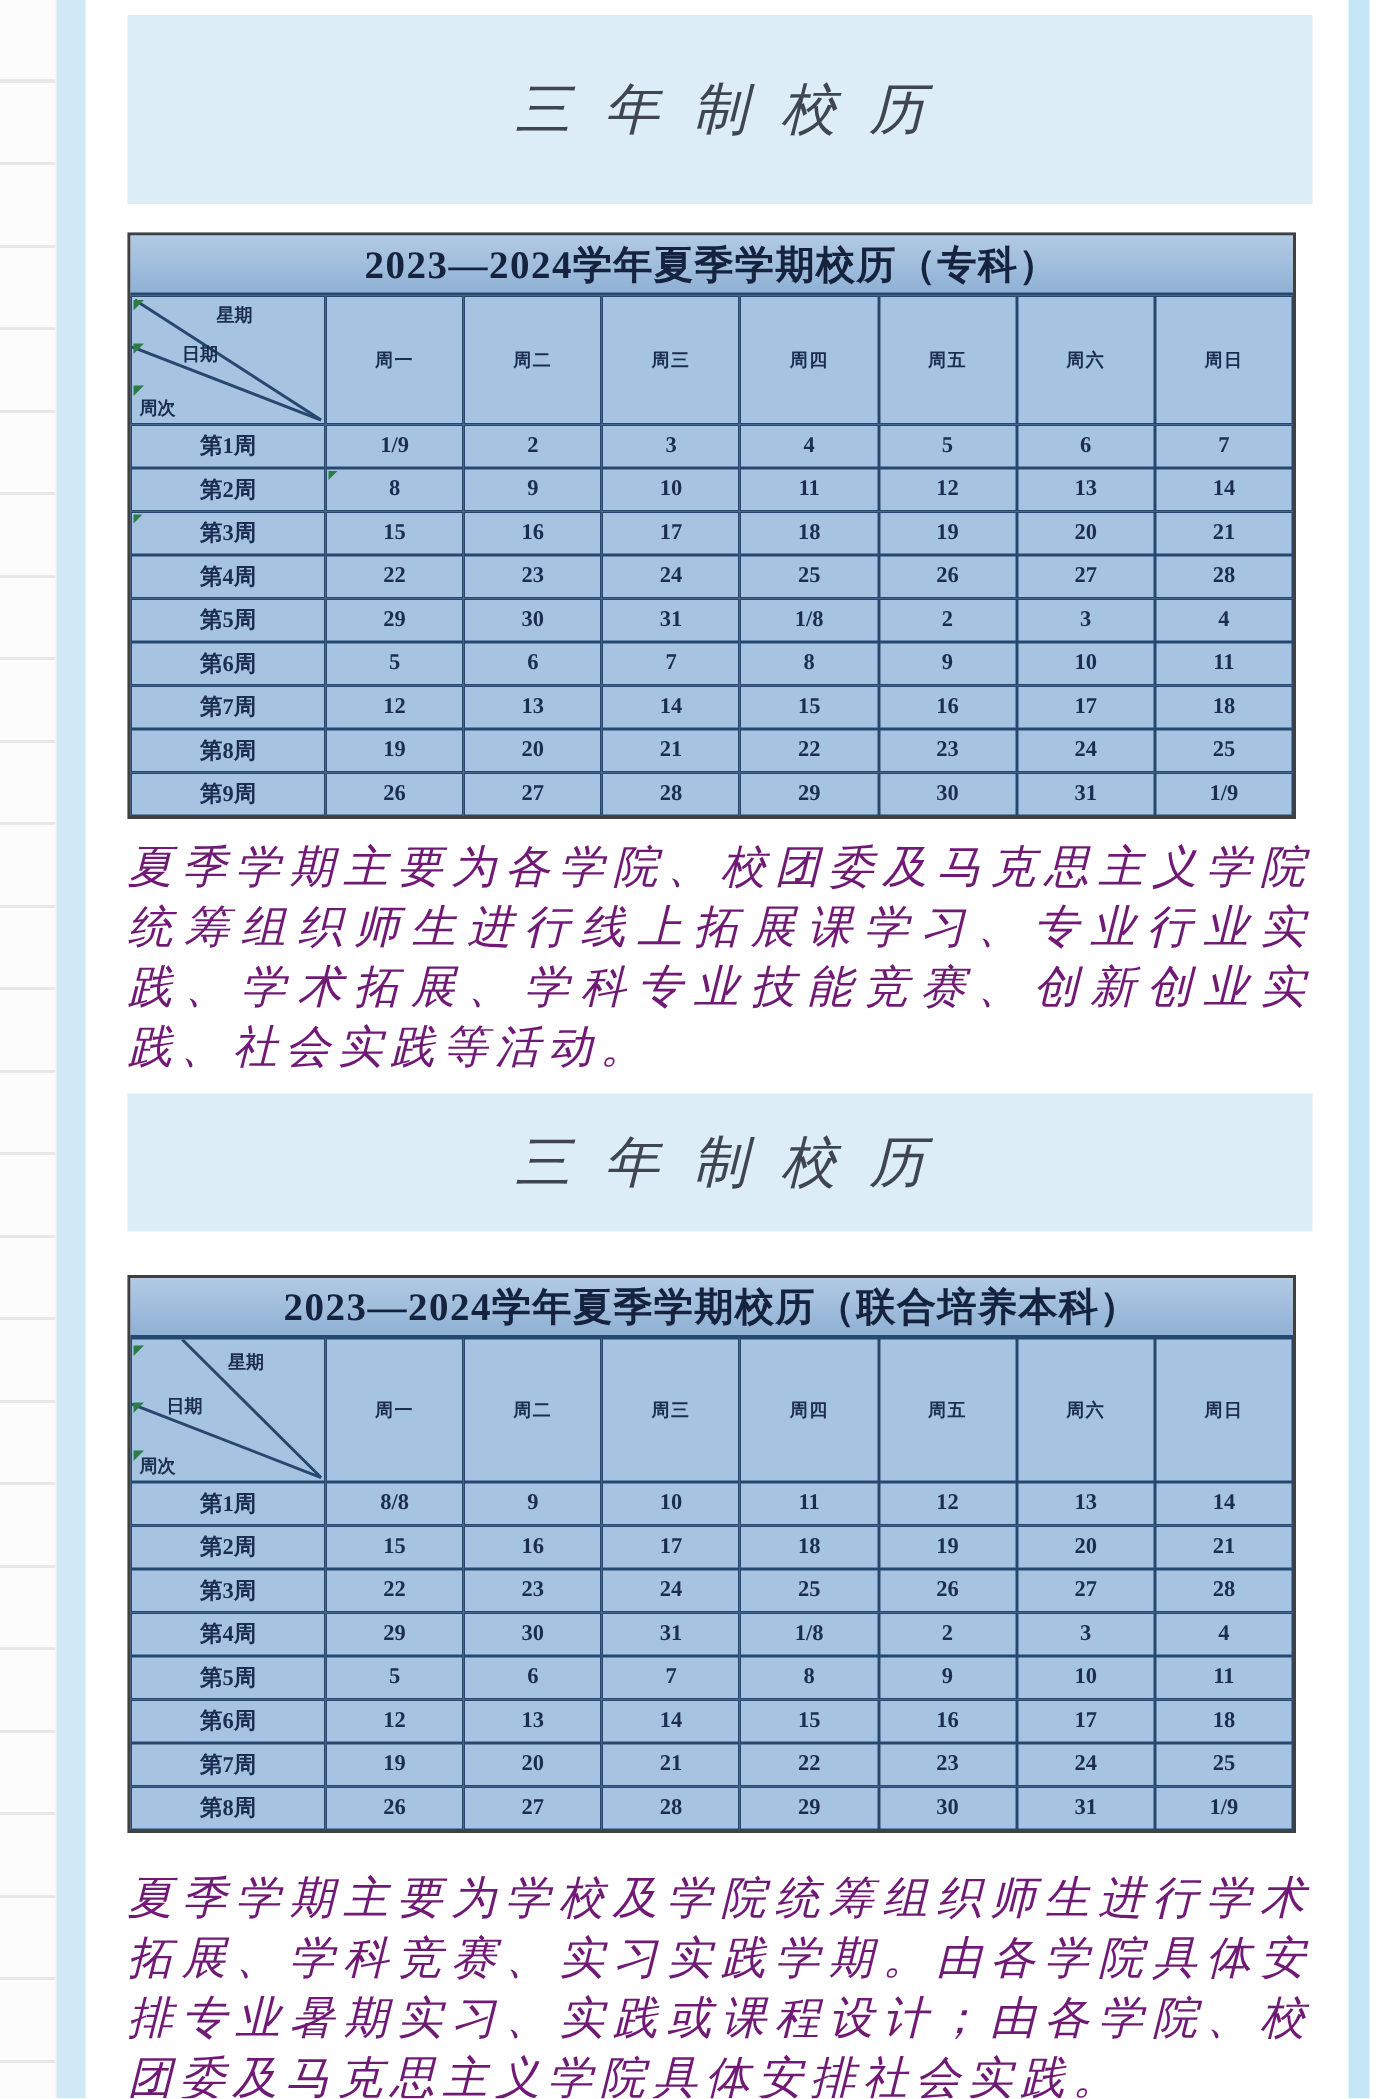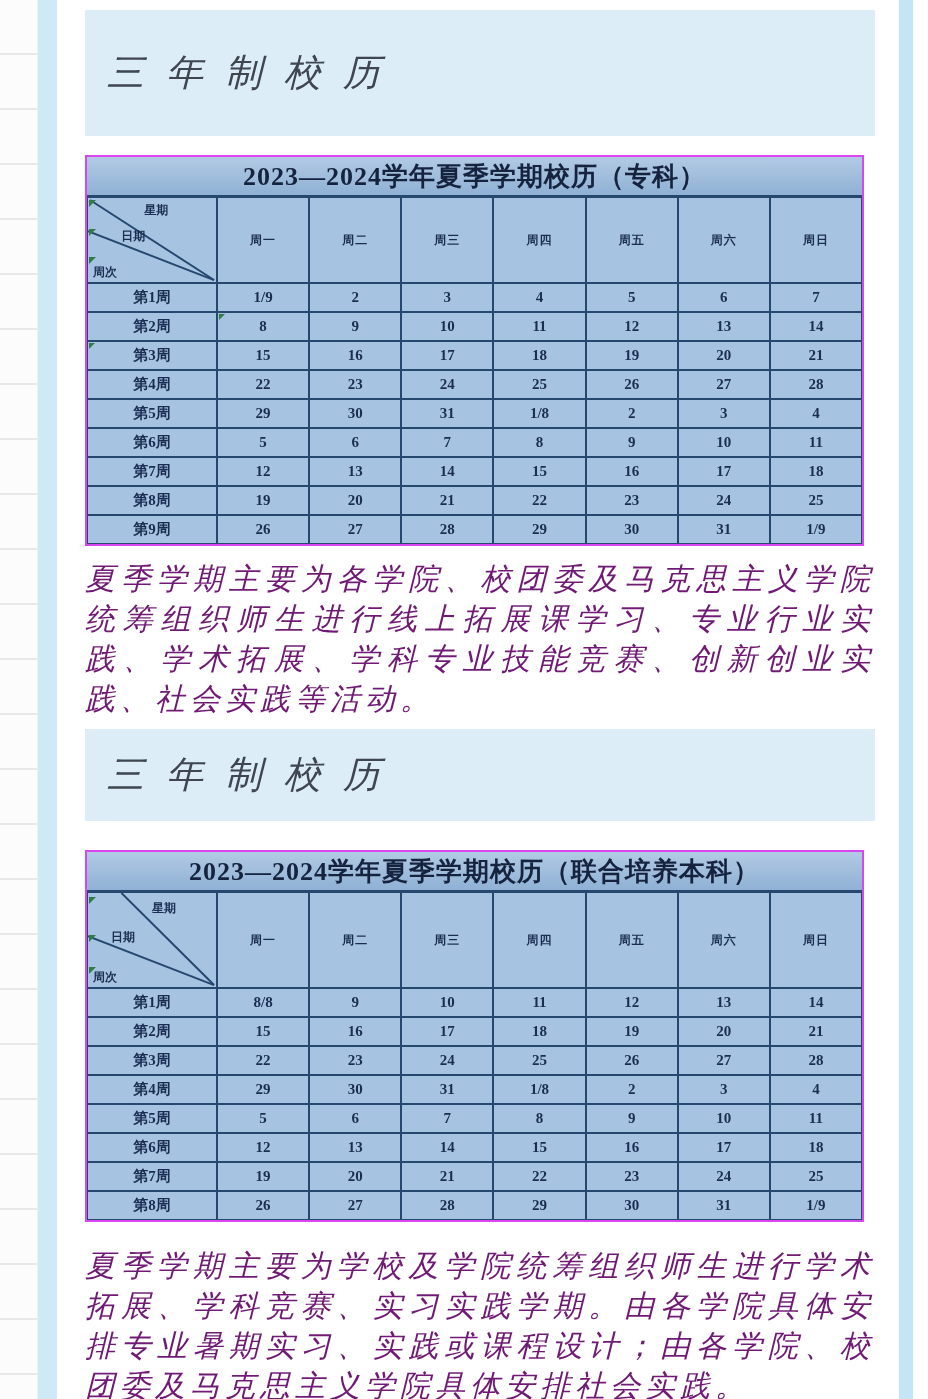--- a/index.html
+++ b/index.html
@@ -16,33 +16,33 @@
     border-right:1px solid #efefef;
   }
   .strip { position:absolute; top:0; height:100%; }
   .strip.left  { left:38px;  width:19px; background:#cfe9f7; }
   .strip.right { left:899px; width:14px; background:#c3e5f6; }
 
   .content { position:absolute; left:85px; top:0; width:790px; }
 
   
   .band {
-    width:790px; background:#dcedf8; display:flex; align-items:center; justify-content:flex-start;
+    width:790px; background:#dcedf8; display:flex; align-items:center; justify-content:center;
   }
   .band1 { margin-top:10px; height:126px; }
   .band2 { margin-top:10px; height:92px;  }
   .hand-title {
     font-family:"DejaVu Serif", serif; font-style:italic;
     font-size:37px; color:#3f4650; letter-spacing:22px; padding-left:22px;
     white-space:nowrap;
   }
 
   
   .cal-table {
-    width:779px; border:2px solid #d946ef; background:#a6c4e1;
+    width:779px; border:2px solid #404040; background:#a6c4e1;
   }
   .t1 { margin-top:19px; }
   .t2 { margin-top:29px; }
   .t-title {
     height:40px; display:flex; align-items:center; justify-content:center;
     background:linear-gradient(180deg,#b2cae4 0%,#8fb1d5 100%);
     border-bottom:2px solid #26486f;
     font-family:"Liberation Serif", serif; font-weight:bold;
     font-size:26px; color:#15233f; letter-spacing:1px; white-space:nowrap;
   }

